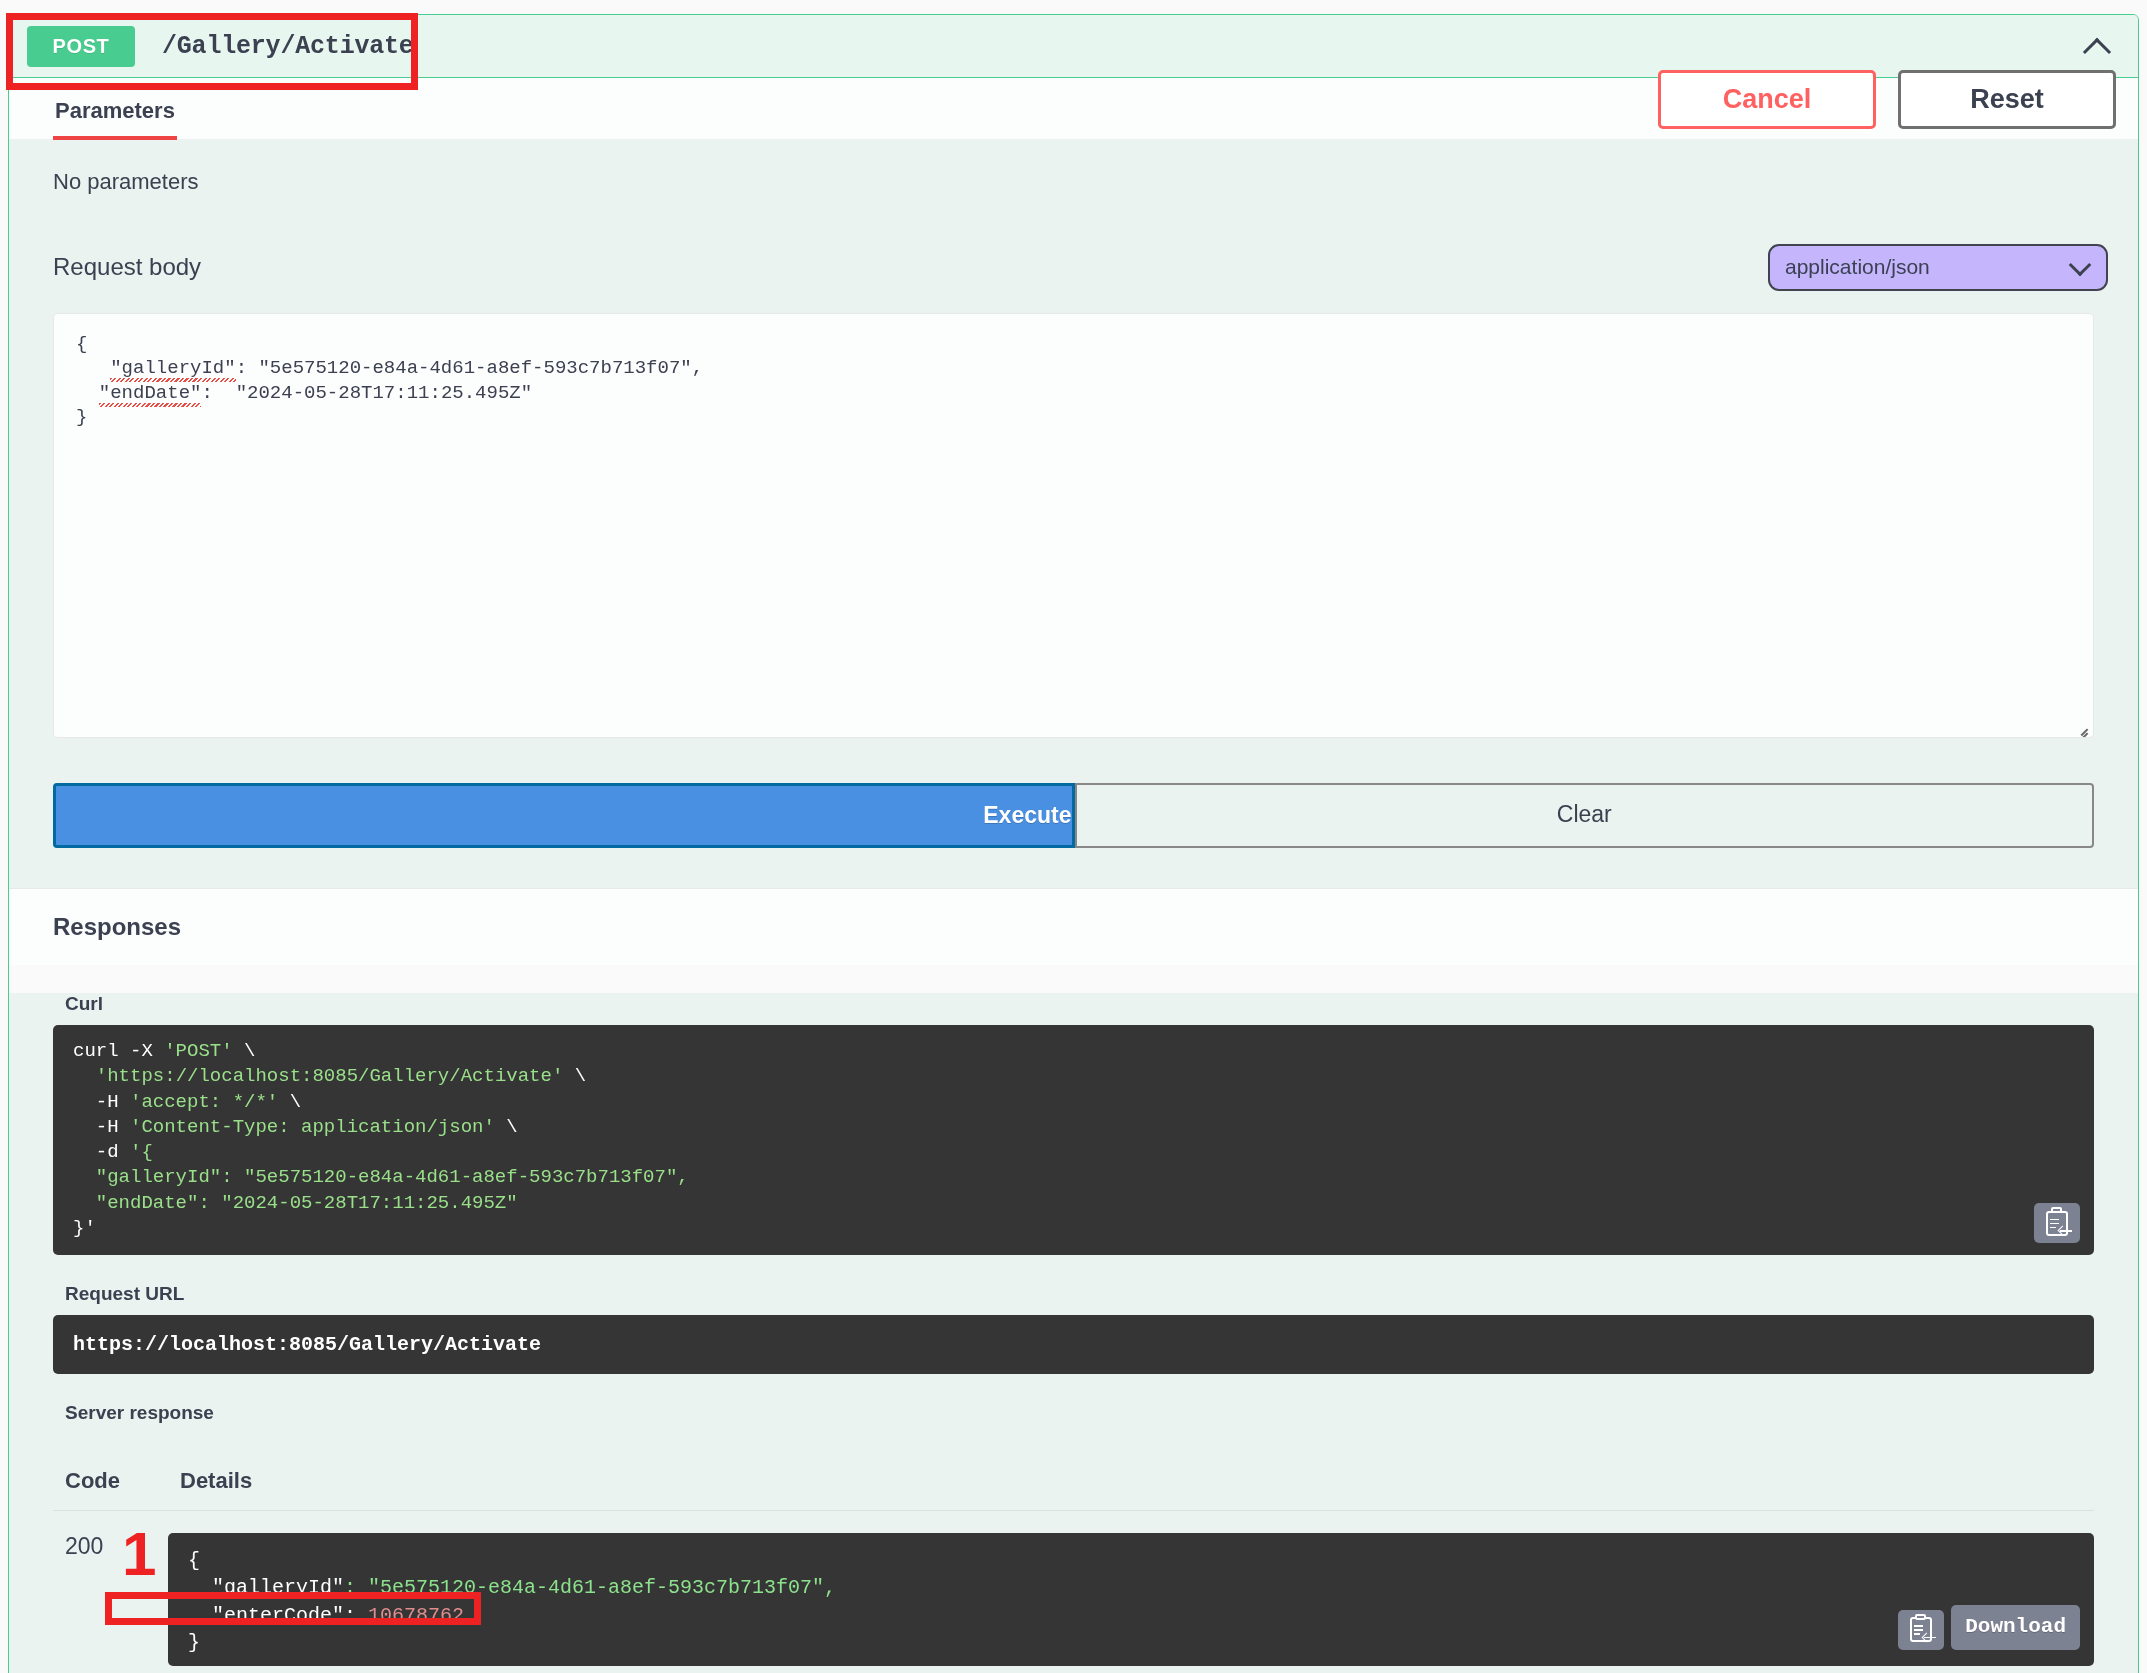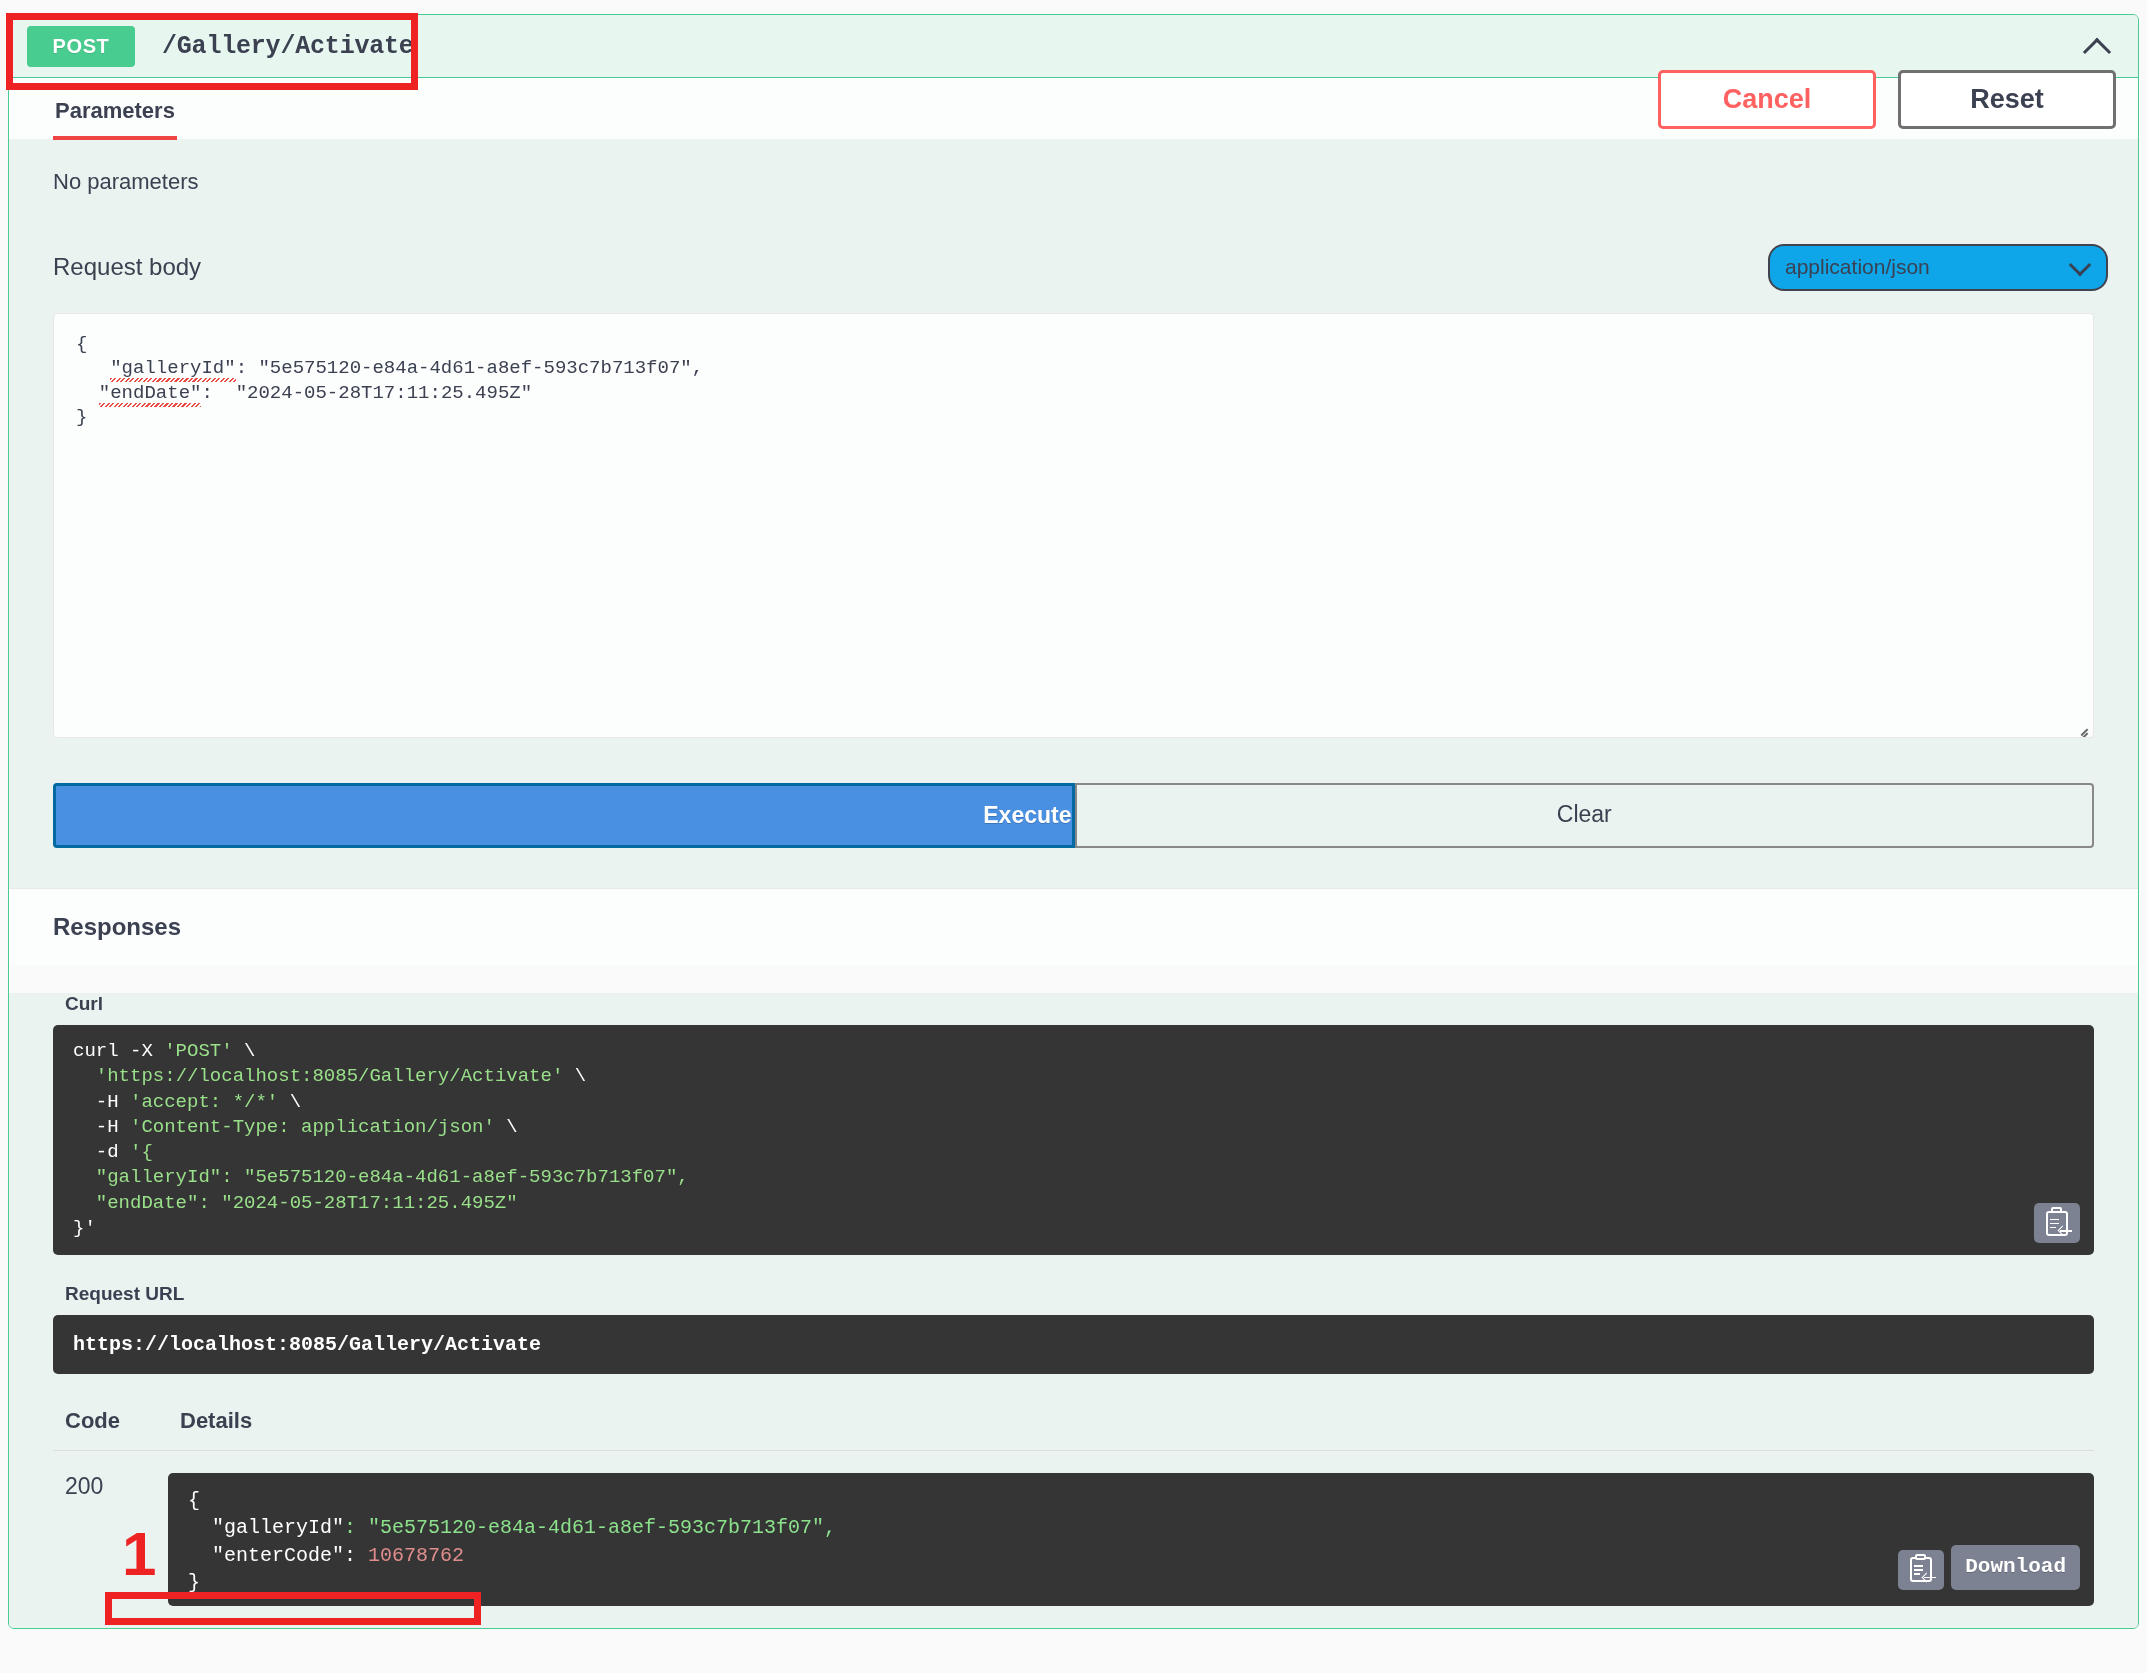--- a/index.html
+++ b/index.html
@@ -108,22 +108,22 @@
   .reqbody-row {
     display: flex; align-items: center;
     padding: 0 30px 0 44px;
     height: 92px;
   }
   .reqbody-label { font-size: 24px; color: #3b4151; }
   .reqbody-spacer { flex: 1; }
   .content-select {
     width: 340px; height: 47px;
     border: 2px solid #41444e;
-    border-radius: 16px;
-    background: #0ea5e9;
+    border-radius: 11px;
+    background: #c4b5fd;
     display: flex; align-items: center;
     padding: 0 15px;
     font-size: 21px; color: #3b4151;
     cursor: pointer;
     position: relative;
   }
   .content-select .sel-val { flex: 1; }
   .chev-down {
     width: 20px; height: 20px; position: relative;
   }
@@ -396,20 +396,21 @@
 <span class="s-key">  -H </span><span class="s-green">'accept: */*'</span><span class="s-key"> \</span>
 <span class="s-key">  -H </span><span class="s-green">'Content-Type: application/json'</span><span class="s-key"> \</span>
 <span class="s-key">  -d </span><span class="s-green">'{</span>
 <span class="s-green">  "galleryId": "5e575120-e84a-4d61-a8ef-593c7b713f07",</span>
 <span class="s-green">  "endDate": "2024-05-28T17:11:25.495Z"</span>
 <span class="s-key">}'</span><span class="copy-btn" style="right:14px; bottom:12px;"><span class="clip-icon"><span class="board"></span><span class="tab-top"></span><span class="ln l1"></span><span class="ln l2"></span><span class="ln l3"></span><span class="arr"></span></span></span></div>
 
     <div class="sec-label">Request URL</div>
     <div class="url-block">https://localhost:8085/Gallery/Activate</div>
 
+    <div class="sec-label">Server response</div>
 
     <div class="table-head">
       <div class="th-code">Code</div>
       <div>Details</div>
     </div>
 
     <div class="resp-row">
       <div class="rr-code">200</div>
       <div class="rr-details">
         <div class="resp-body-block"><span class="s-key">{</span>

